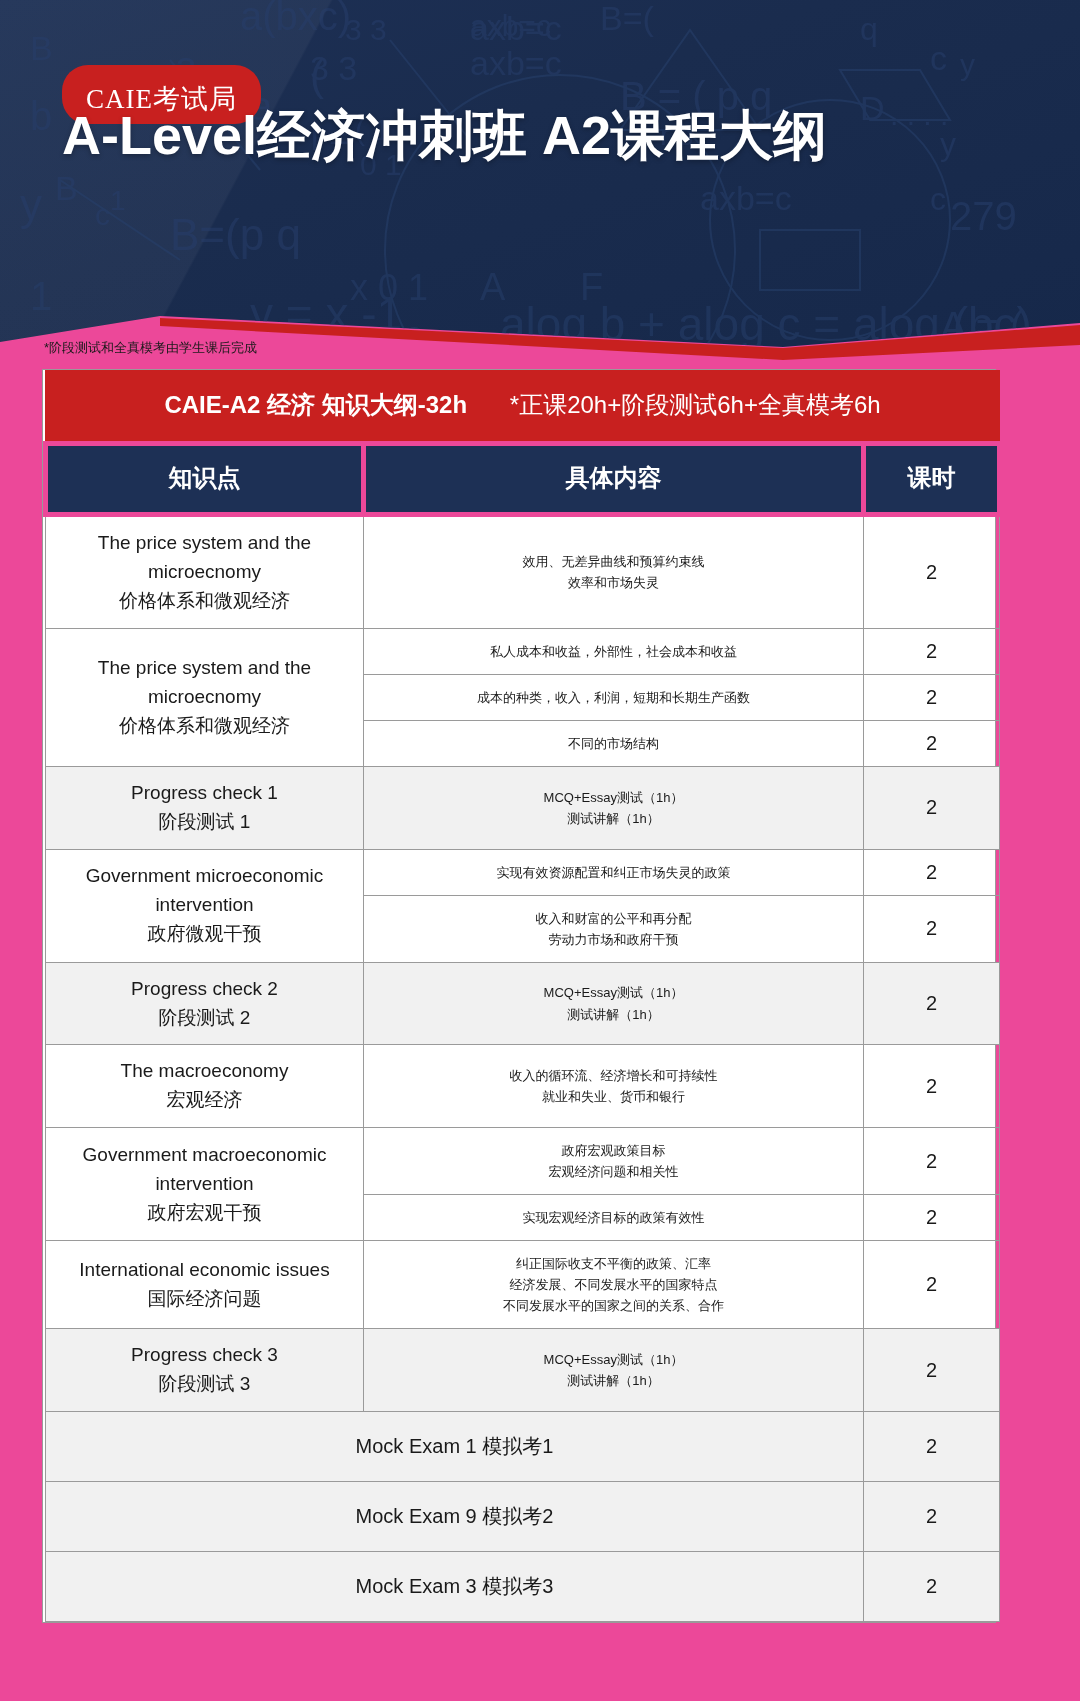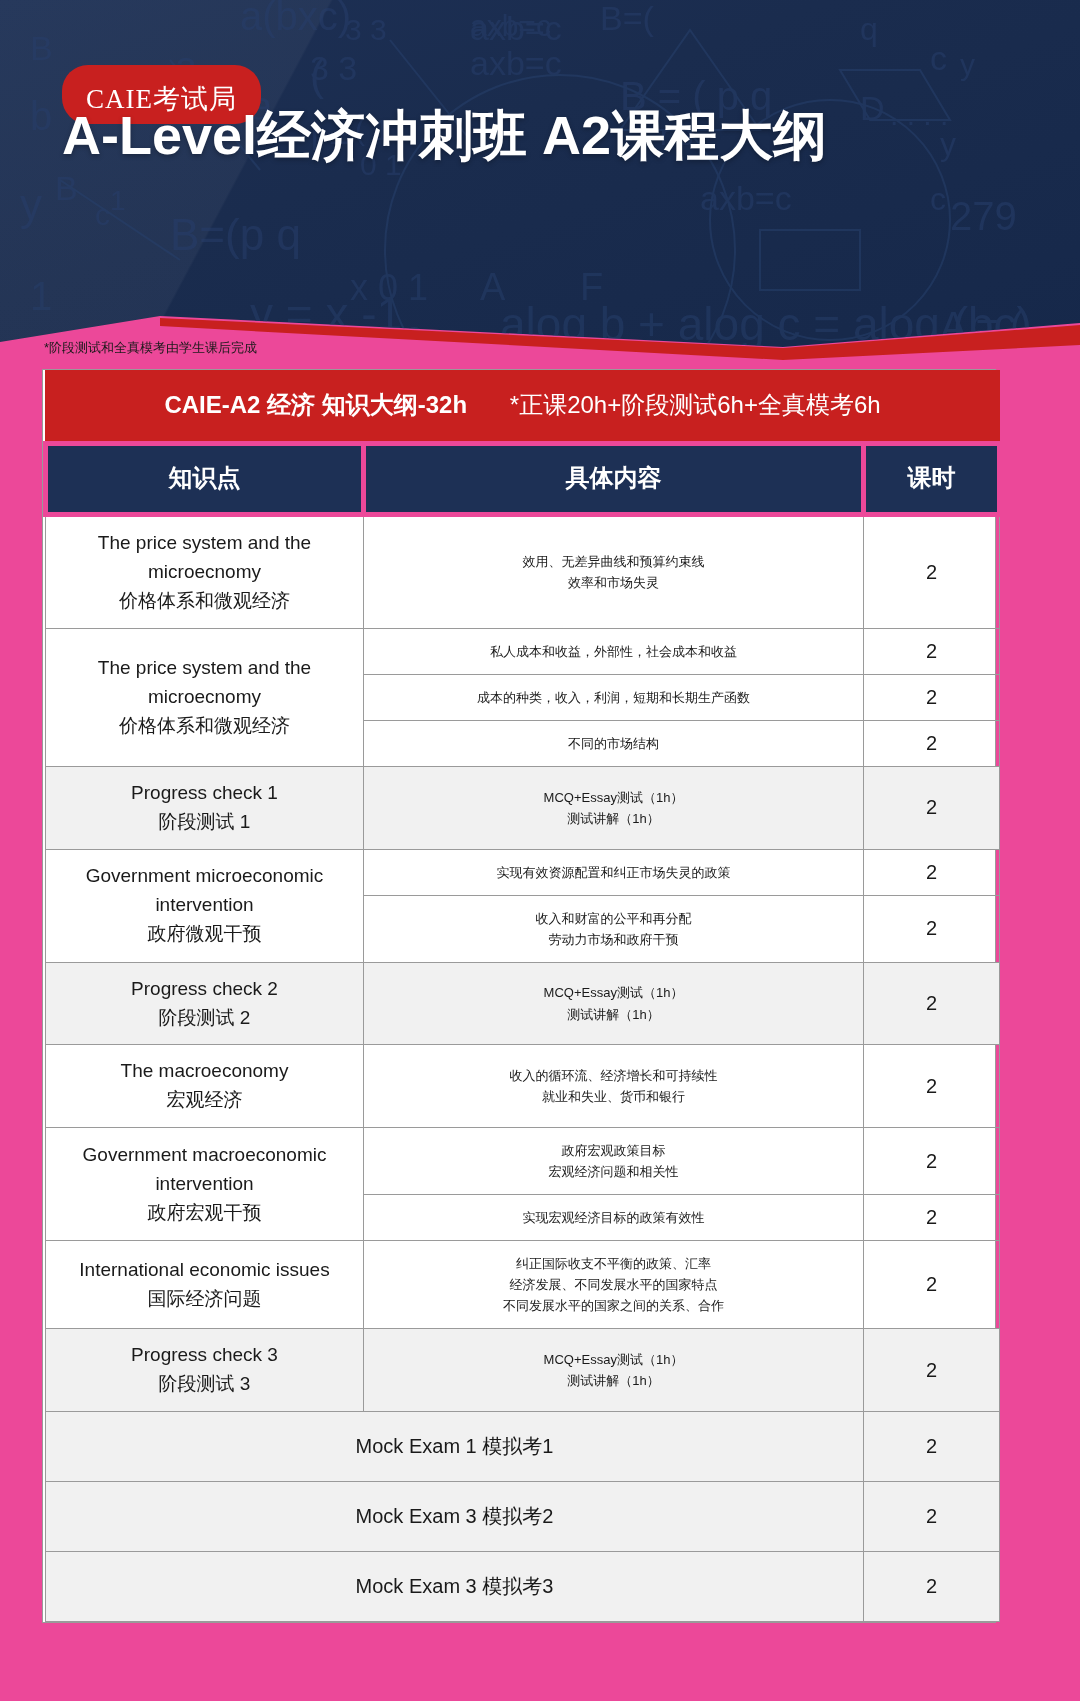--- a/index.html
+++ b/index.html
@@ -334,21 +334,21 @@
           <tr class="alt">
             <td class="topic" rowspan="1">Progress check 3<span class="cjk-sub">阶段测试 3</span></td>
             <td class="detail">MCQ+Essay测试（1h）<br>测试讲解（1h）</td>
             <td class="hours">2</td>
           </tr>
           <tr class="alt">
             <td class="mock" colspan="2">Mock Exam 1 模拟考1</td>
             <td class="hours">2</td>
           </tr>
           <tr class="alt">
-            <td class="mock" colspan="2">Mock Exam 3 模拟考2</td>
+            <td class="mock" colspan="2">Mock Exam 9 模拟考2</td>
             <td class="hours">2</td>
           </tr>
           <tr class="alt">
             <td class="mock" colspan="2">Mock Exam 3 模拟考3</td>
             <td class="hours">2</td>
           </tr>
         </tbody>
     </table>
   </div>
 

